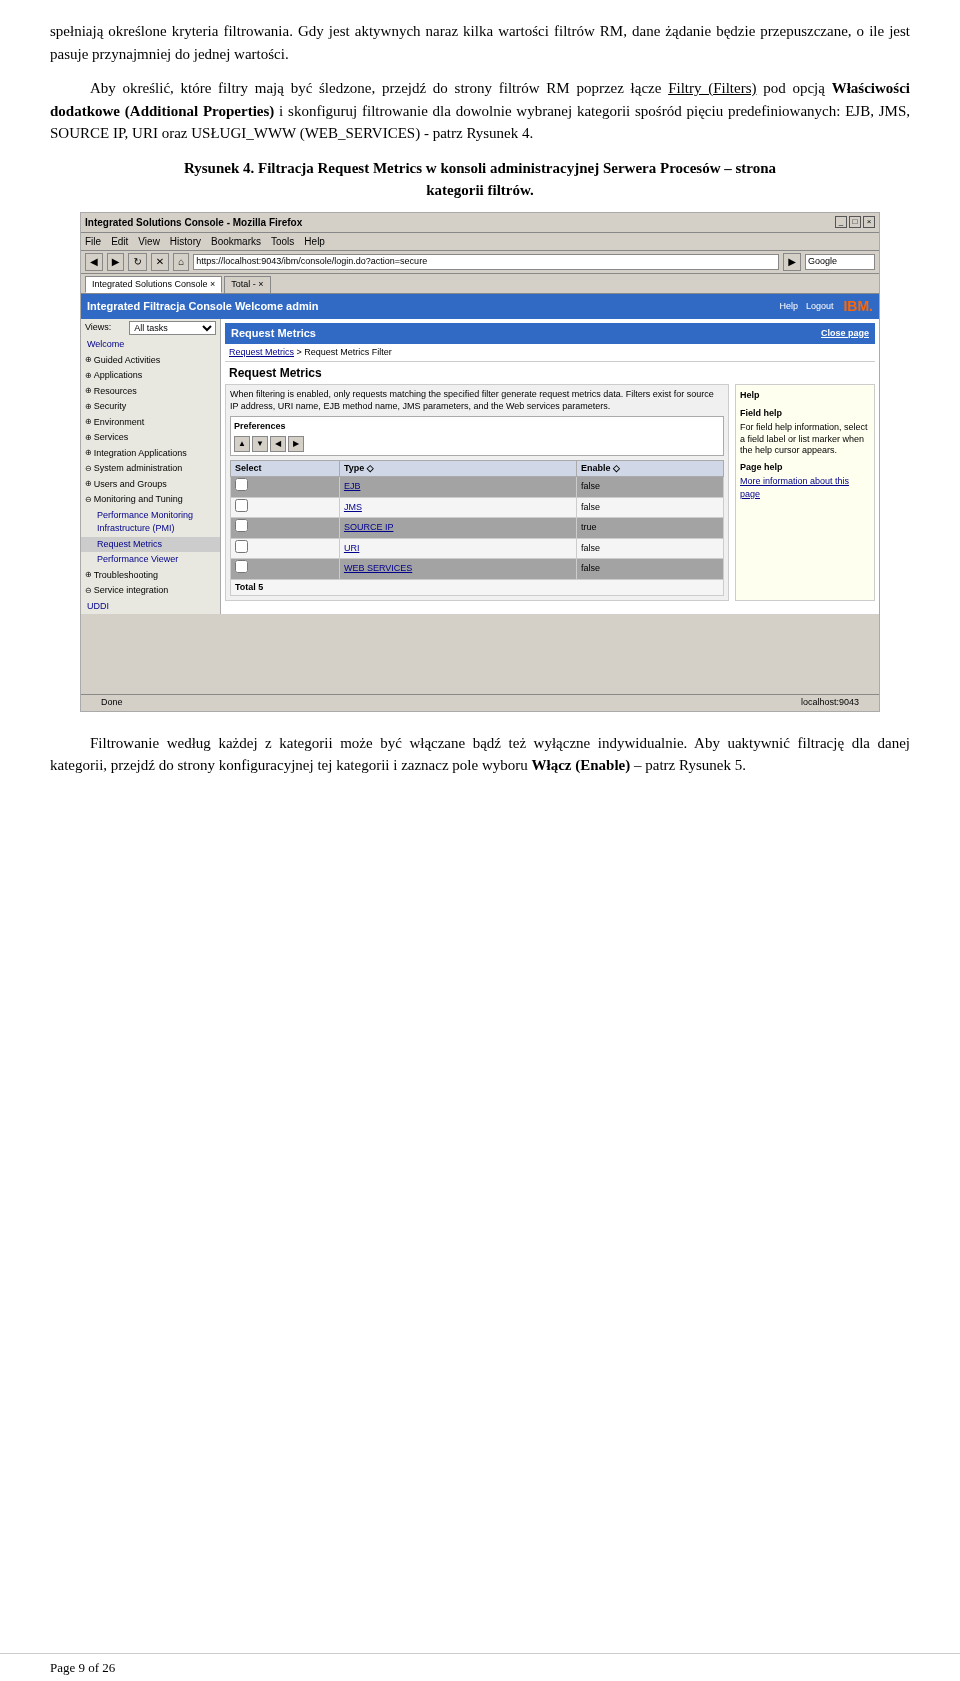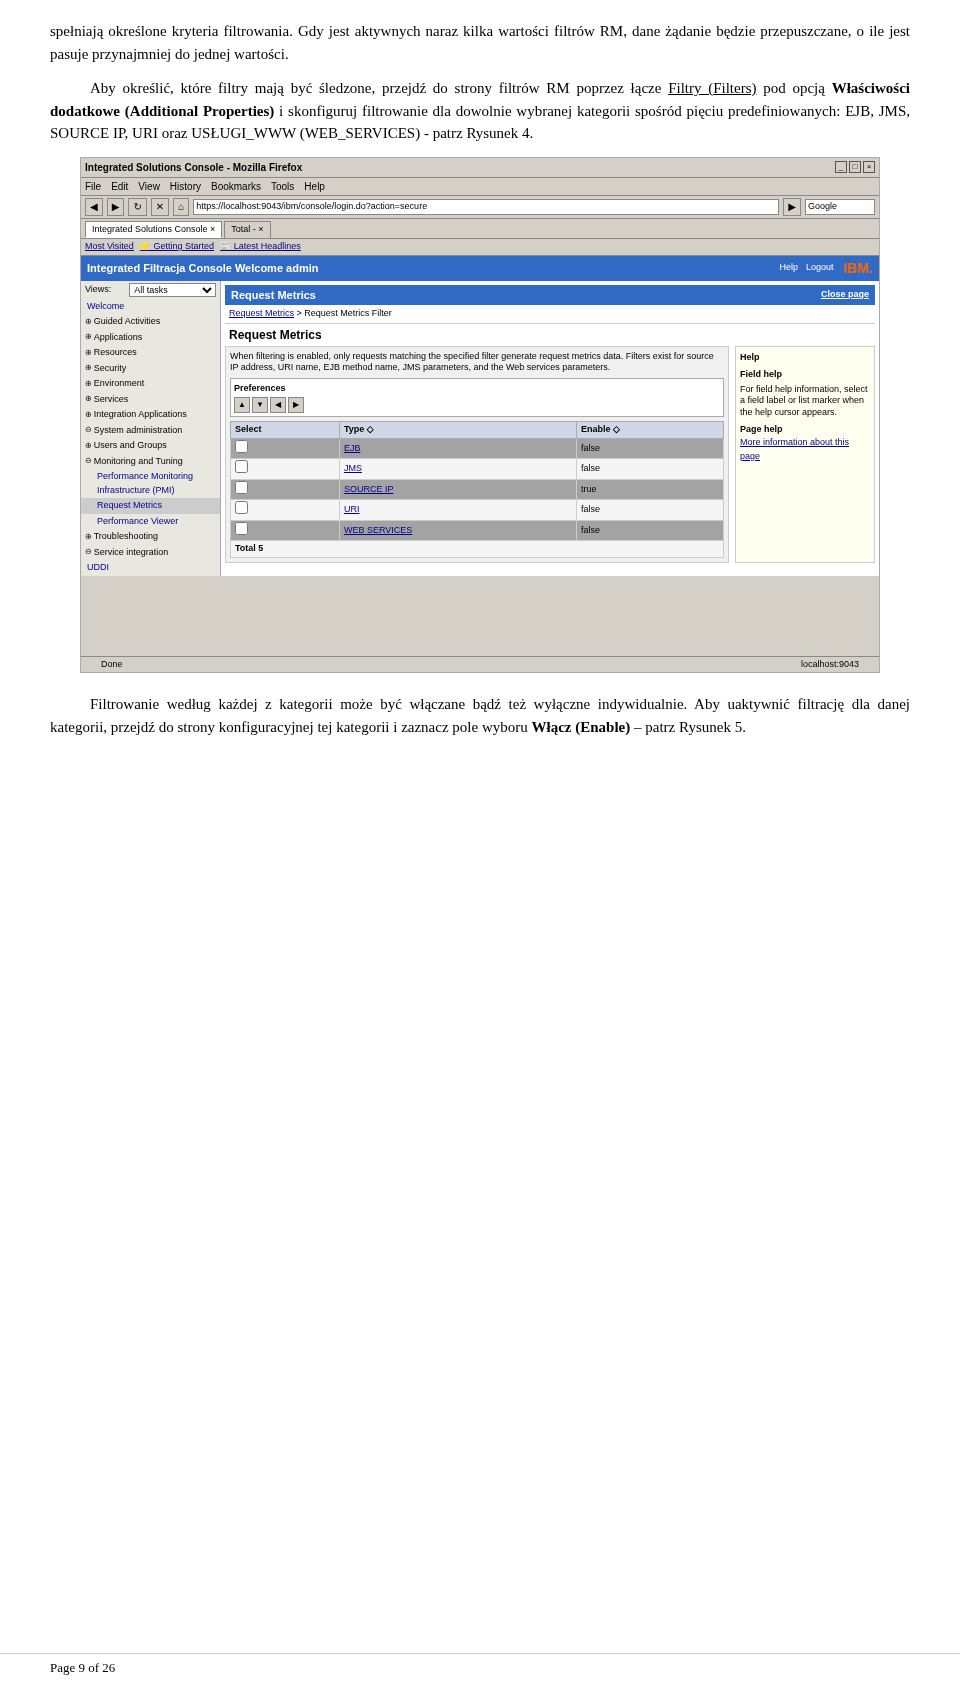--- a/index.html
+++ b/index.html
@@ -347,20 +347,23 @@
 <body>
 
 <div class="page-content">
 
   <p>spełniają określone kryteria filtrowania. Gdy jest aktywnych naraz kilka wartości filtrów RM, dane żądanie będzie przepuszczane, o ile jest pasuje przynajmniej do jednej wartości.</p>
 
   <p class="indent-para">
     <span>Aby określić, które filtry mają być śledzone, przejdź do strony filtrów RM poprzez łącze </span><span style="text-decoration:underline;cursor:pointer;">Filtry (Filters)</span><span> pod opcją </span><strong>Właściwości dodatkowe (Additional Properties)</strong><span> i skonfiguruj filtrowanie dla dowolnie wybranej kategorii spośród pięciu predefiniowanych: EJB, JMS, SOURCE IP, URI oraz USŁUGI_WWW (WEB_SERVICES) - patrz Rysunek 4.</span>
   </p>
 
+  <div class="figure-caption">
+    <span class="figure-label">Rysunek 4.</span><span> Filtracja Request Metrics w konsoli administracyjnej Serwera Procesów – strona kategorii filtrów.</span>
+  </div>
 
   <div class="screenshot-container">
 
     <div class="browser-titlebar">
       <span class="browser-title-text">Integrated Solutions Console - Mozilla Firefox</span>
       <div class="browser-winbtns">
         <div class="browser-winbtn">_</div>
         <div class="browser-winbtn">□</div>
         <div class="browser-winbtn">×</div>
       </div>
@@ -389,25 +392,20 @@
       <div class="google-box">
         <span>Google</span>
       </div>
     </div>
 
     <div class="browser-tabbar">
       <div class="browser-tab active">Integrated Solutions Console ×</div>
       <div class="browser-tab">Total - ×</div>
     </div>
 
-    <div class="browser-bookmarks">
-      <span class="bookmark-link">Most Visited</span>
-      <span class="bookmark-link">⭐ Getting Started</span>
-      <span class="bookmark-link">📰 Latest Headlines</span>
-    </div>
 
     <div class="app-outer">
 
       <div class="app-header">
         <span class="app-header-title">Integrated Filtracja Console  Welcome admin</span>
         <div style="display:flex;align-items:center;gap:10px;">
           <div class="app-header-links">
             <a>Help</a>
             <a>Logout</a>
           </div>

